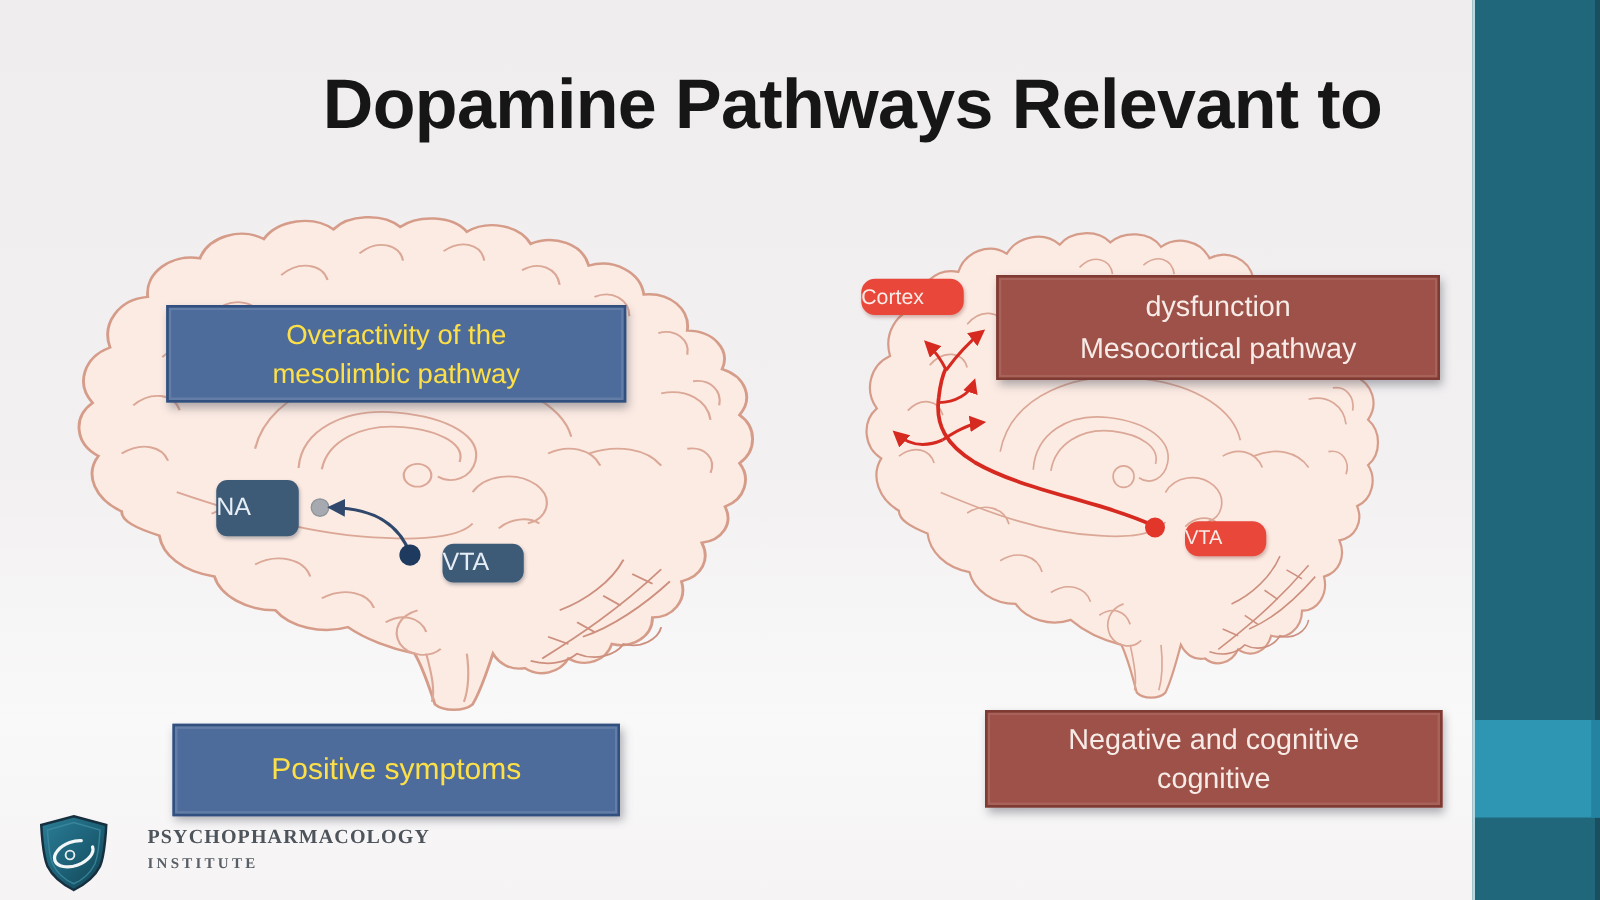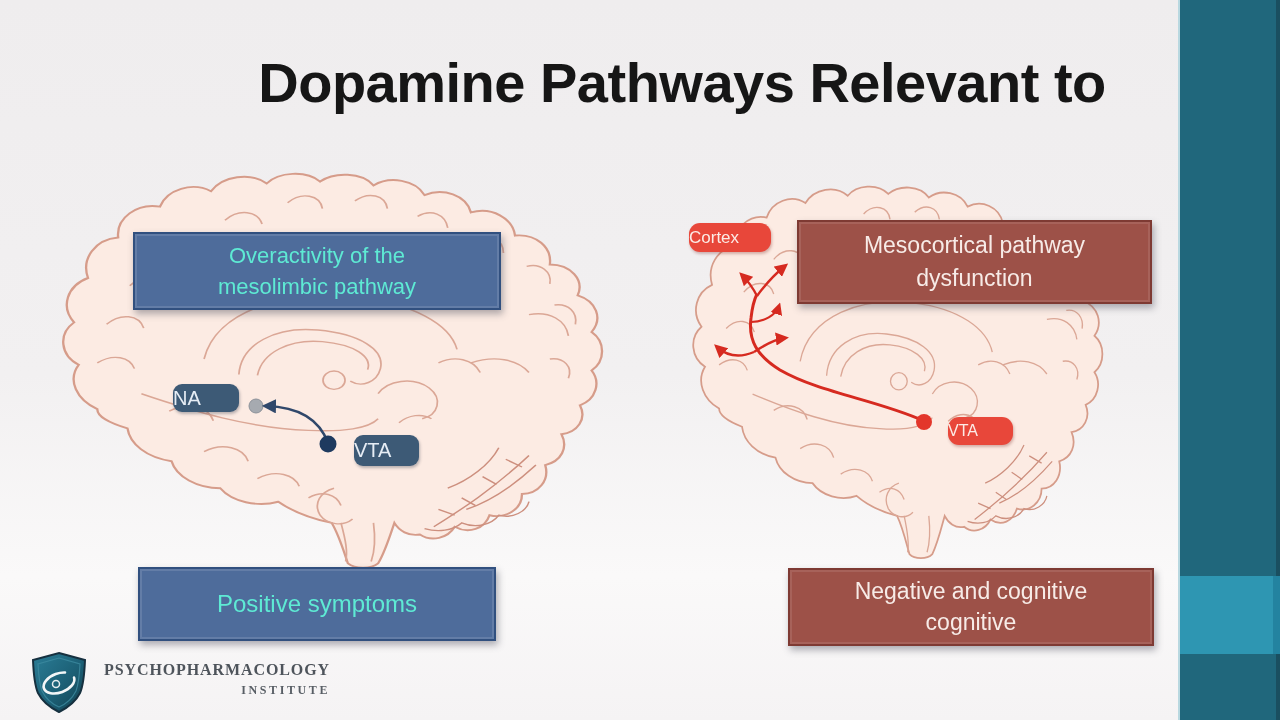--- a/index.html
+++ b/index.html
@@ -15,46 +15,46 @@
   
   .brain{position:absolute;z-index:1;}
   .brain-left{left:30px;top:170px;width:615px;height:405px;}
   .brain-right{left:668px;top:183px;width:467px;height:382px;}
   
   .overlay{position:absolute;left:0;top:0;width:1280px;height:720px;z-index:2;pointer-events:none;}
   
   .box{position:absolute;z-index:3;display:flex;flex-direction:column;justify-content:center;
     align-items:center;text-align:center;}
   .box span{display:block;}
-  .box-blue{background:#4e6c9b;border:2px solid #31507f;color:#5eead4;
-    box-shadow:2px 4px 7px rgba(80,82,95,.45), inset 0 0 0 2px rgba(255,255,255,.12);}
+  .box-blue{background:#4e6c9b;border:2px solid #31507f;color:#fde047;
+    box-shadow:2px 4px 7px rgba(80,82,95,.45), inset 0 0 0 2px rgba(255,255,255,.12);margin-top:12px;}
   .box-redbrown{background:#9d5148;border:2px solid #7e3a33;color:#f7ebe7;
     box-shadow:2px 4px 7px rgba(80,82,95,.45), inset 0 0 0 2px rgba(255,255,255,.10);}
   .box-tl{left:133px;top:232px;width:364px;height:74px;font-size:22px;line-height:31px;}
   .box-tr{left:797px;top:220px;width:351px;height:80px;font-size:23px;line-height:33px;}
   .box-bl{left:138px;top:567px;width:354px;height:70px;font-size:24px;}
   .box-br{left:788px;top:568px;width:362px;height:74px;font-size:23px;line-height:31px;text-align:center;}
   
   .pill{position:absolute;z-index:3;display:flex;align-items:center;}
   .pill-navy{background:#3d5a76;color:#e6edf5;border-radius:9px;box-shadow:1px 2px 3px rgba(30,40,60,.3);}
   .pill-red{background:#e8473a;color:#fcebe6;border-radius:11px;box-shadow:1px 2px 3px rgba(120,30,25,.3);}
-  .pill-na{left:173px;top:384px;width:66px;height:28px;font-size:20px;}
+  .pill-na{left:173px;top:384px;width:66px;height:45px;font-size:20px;}
   .pill-vta-left{left:354px;top:435px;width:65px;height:31px;font-size:20px;}
   .pill-cortex{left:689px;top:223px;width:82px;height:29px;font-size:17px;}
   .pill-vta-right{left:948px;top:417px;width:65px;height:28px;font-size:16px;}
   
   .sidebar{position:absolute;right:0;top:0;width:100px;height:720px;background:#20677c;z-index:4;
     border-left:2px solid #b9d8e0;box-shadow:inset -4px 0 0 #1a4f60;}
   .sidebar-light{position:absolute;left:0;top:576px;width:100%;height:78px;background:#2e96b2;
     box-shadow:inset -7px 0 0 #2383a0;}
   
   .logo{position:absolute;left:28px;top:650px;display:flex;z-index:4;}
-  .logo-text{margin-left:14px;padding-top:11px;font-family:"Liberation Serif",serif;}
+  .logo-text{margin-left:28px;padding-top:11px;font-family:"Liberation Serif",serif;}
   .logo-line1{font-size:16px;font-weight:600;letter-spacing:.9px;color:#4e545b;}
-  .logo-line2{font-size:12px;font-weight:600;letter-spacing:2.6px;color:#585e65;text-align:right;margin-top:4px;}
+  .logo-line2{font-size:12px;font-weight:600;letter-spacing:2.6px;color:#585e65;text-align:left;margin-top:4px;}
 </style>
 </head>
 <body>
 
 <div class="slide">
 
   <svg width="0" height="0" style="position:absolute" aria-hidden="true">
     <symbol id="brain-sym" viewBox="0 0 530 420" preserveAspectRatio="none">
 
       <path d="M 58 248 C 40 238 32 218 42 202 C 26 192 24 170 38 158 C 26 142 32 120 50 112
@@ -150,22 +150,22 @@
       <path stroke-width="2.2" marker-end="url(#arrow-red)" d="M 751 322 C 764 322 776 315 779 306"></path>
       <circle cx="924" cy="422" r="8" fill="#e3362b" stroke="none"></circle>
     </g>
   </svg>
 
   <div class="box box-blue box-tl">
     <span>Overactivity of the</span>
     <span>mesolimbic pathway</span>
   </div>
   <div class="box box-redbrown box-tr">
+    <span>dysfunction</span>
     <span>Mesocortical pathway</span>
-    <span>dysfunction</span>
   </div>
   <div class="box box-blue box-bl">
     <span>Positive symptoms</span>
   </div>
   <div class="box box-redbrown box-br">
     <span>Negative and cognitive</span>
     <span>cognitive</span>
   </div>
 
   <div class="pill pill-navy pill-na">

